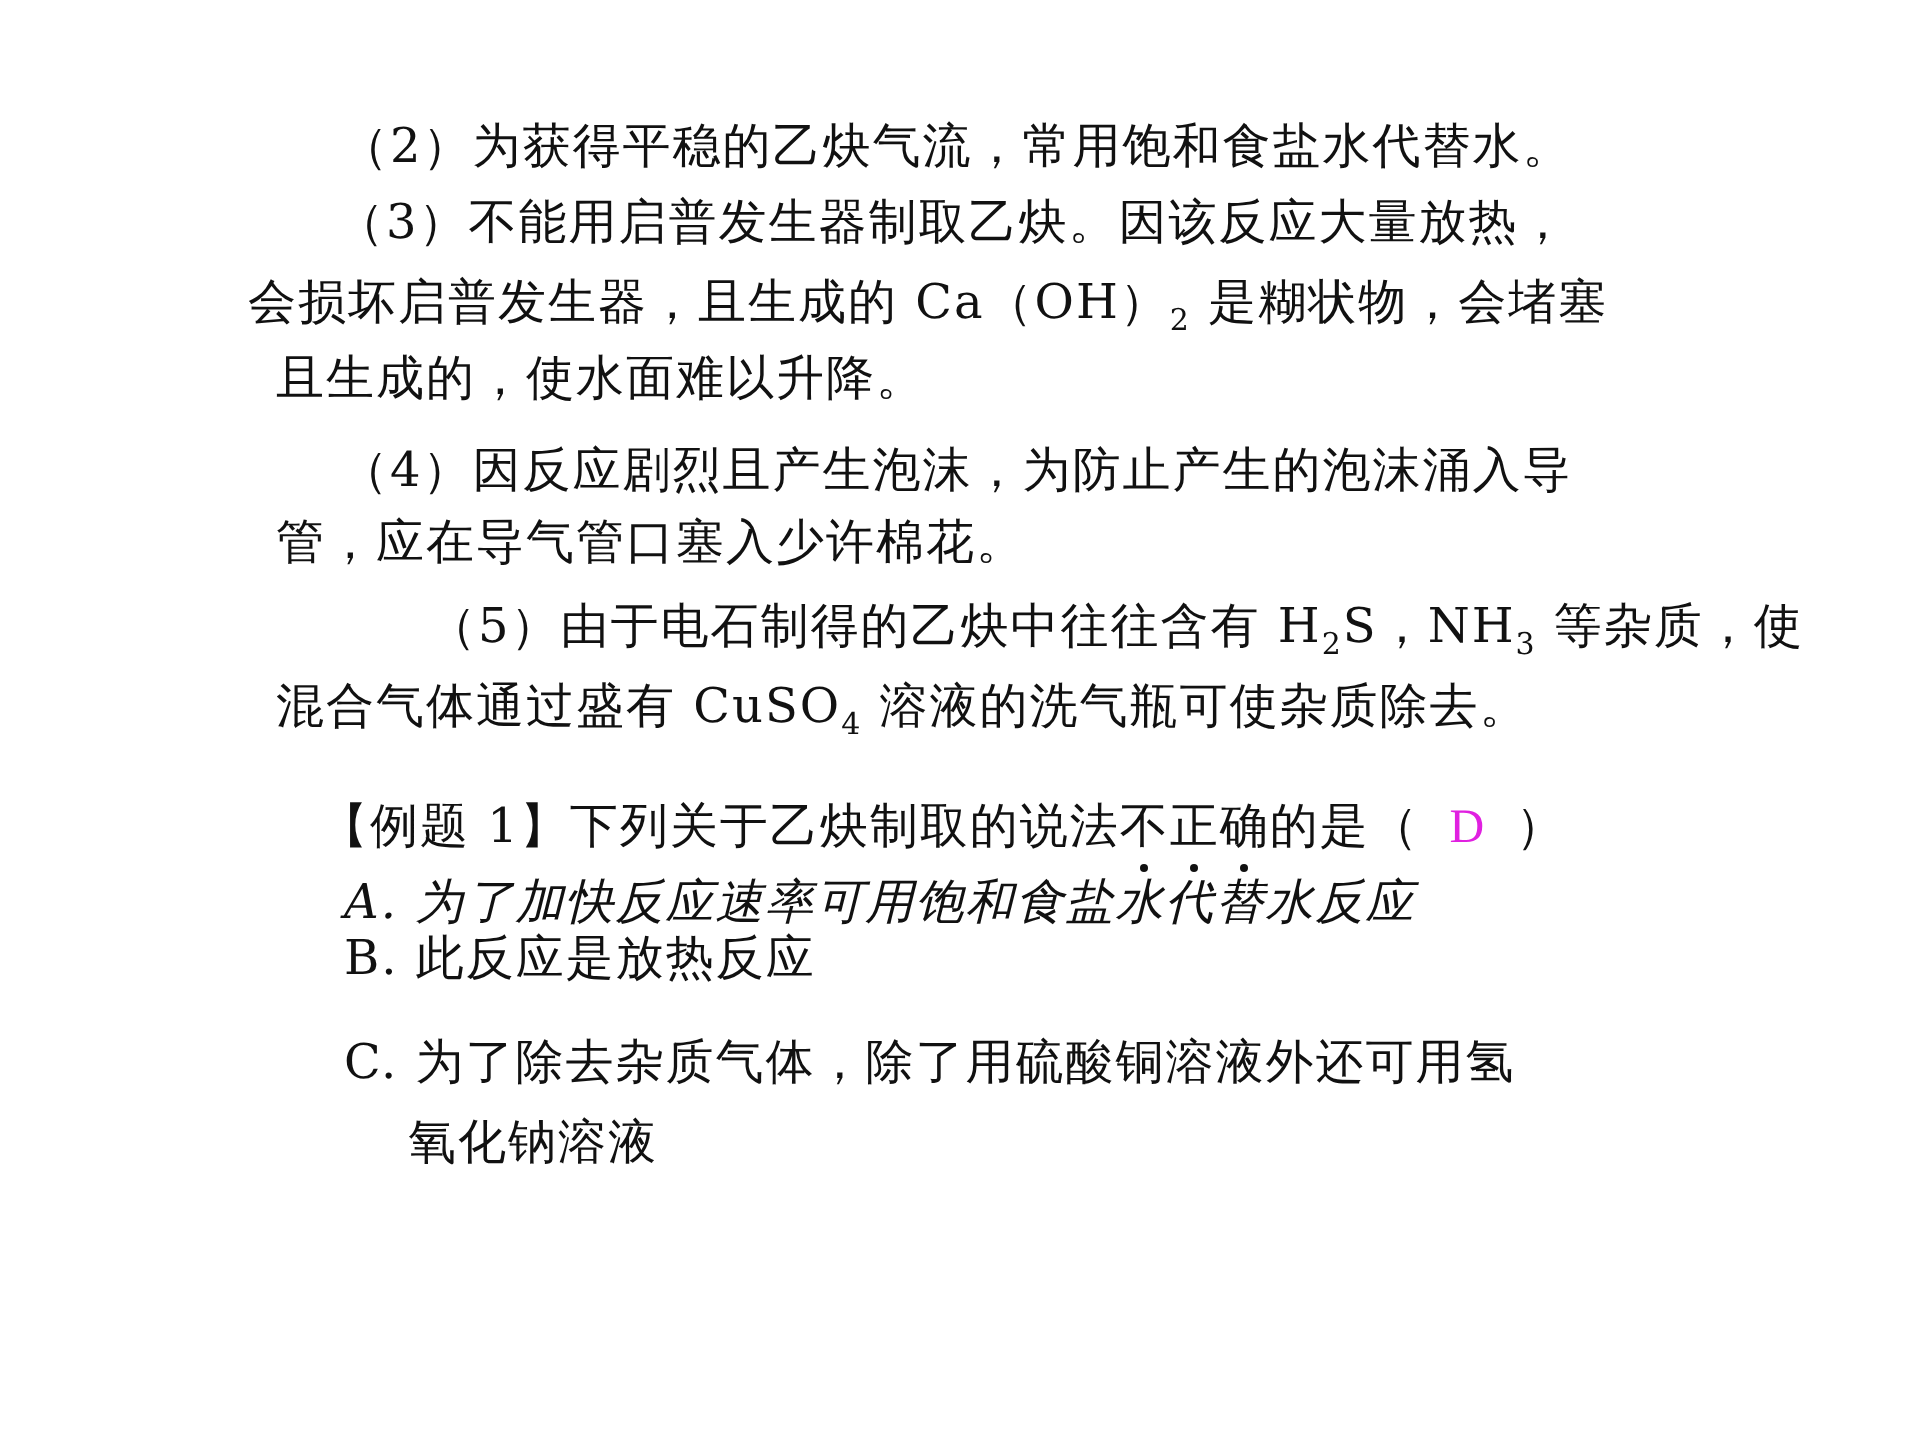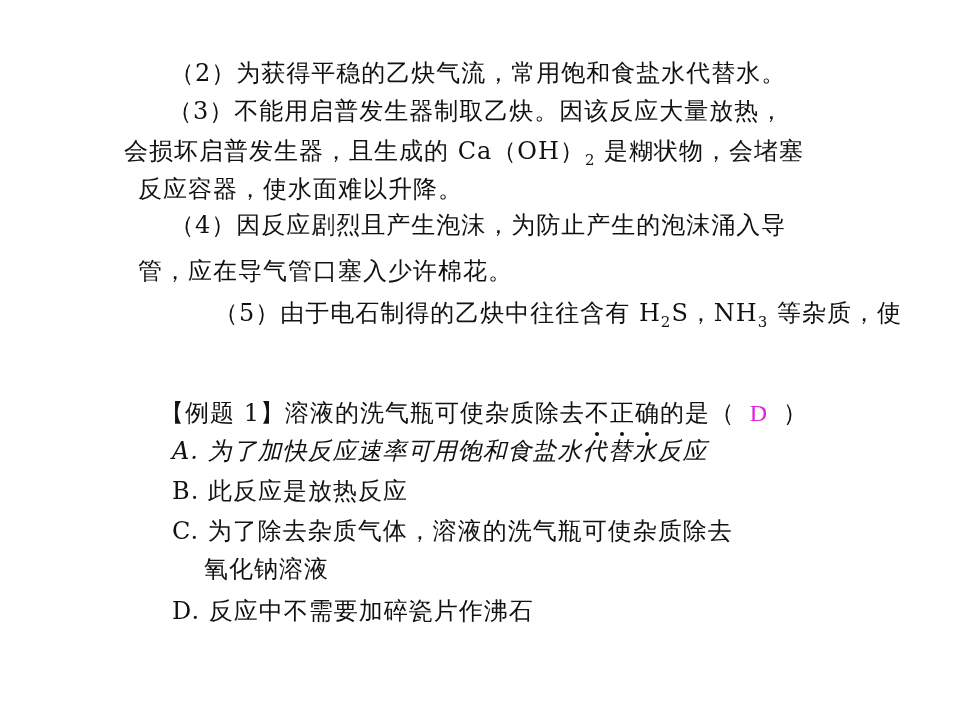--- a/index.html
+++ b/index.html
@@ -60,32 +60,34 @@
 <body>
 
 <div class="slide">
 
   <div class="line" style="left:170px; top:58px;">（2）为获得平稳的乙炔气流，常用饱和食盐水代替水。</div>
 
   <div class="line" style="left:168px; top:96px;">（3）不能用启普发生器制取乙炔。因该反应大量放热，</div>
   <div class="line" style="left:124px; top:136px;">
     <span>会损坏启普发生器，且生成的 Ca（OH）</span><sub>2</sub><span> 是糊状物，会堵塞</span>
   </div>
-  <div class="line" style="left:138px; top:174px;">反应容器，使水面难以升降。</div>
+  <div class="line" style="left:138px; top:174px;">且生成的，使水面难以升降。</div>
 
-  <div class="line" style="left:170px; top:210px;">（4）因反应剧烈且产生泡沫，为防止产生的泡沫涌入导</div>
+  <div class="line" style="left:170px; top:220px;">（4）因反应剧烈且产生泡沫，为防止产生的泡沫涌入导</div>
   <div class="line" style="left:138px; top:256px;text-align:center;">管，应在导气管口塞入少许棉花。</div>
 
   <div class="line" style="left:170px; top:298px;margin-left:44px;">
     <span>（5）由于电石制得的乙炔中往往含有 H</span><sub>2</sub><span>S，NH</span><sub>3</sub><span> 等杂质，使</span>
   </div>
+  <div class="line" style="left:138px; top:338px;">
+    <span>混合气体通过盛有 CuSO</span><sub>4</sub><span> 溶液的洗气瓶可使杂质除去。</span>
+  </div>
 
   <div class="line" style="left:160px; top:398px;">
-    <span>【例题 1】</span><span>溶液的洗气瓶可使杂质除去</span><span class="emph">不</span><span class="emph">正</span><span class="emph">确</span><span>的是（</span><span class="answer">D</span><span>）</span>
+    <span>【例题 1】</span><span>下列关于乙炔制取的说法</span><span class="emph">不</span><span class="emph">正</span><span class="emph">确</span><span>的是（</span><span class="answer">D</span><span>）</span>
   </div>
 
   <div class="line" style="left:172px; top:436px;font-style:italic;">A. 为了加快反应速率可用饱和食盐水代替水反应</div>
-  <div class="line" style="left:172px; top:476px;">B. 此反应是放热反应</div>
-  <div class="line" style="left:172px; top:516px;">C. 为了除去杂质气体，溶液的洗气瓶可使杂质除去</div>
-  <div class="line" style="left:204px; top:556px;font-family:Liberation Mono, monospace;">氧化钠溶液</div>
-  <div class="line" style="left:172px; top:596px;">D. 反应中不需要加碎瓷片作沸石</div>
+  <div class="line" style="left:172px; top:464px;">B. 此反应是放热反应</div>
+  <div class="line" style="left:172px; top:516px;">C. 为了除去杂质气体，除了用硫酸铜溶液外还可用氢</div>
+  <div class="line" style="left:204px; top:556px;">氧化钠溶液</div>
 
 </div>
 
 </body></html>

